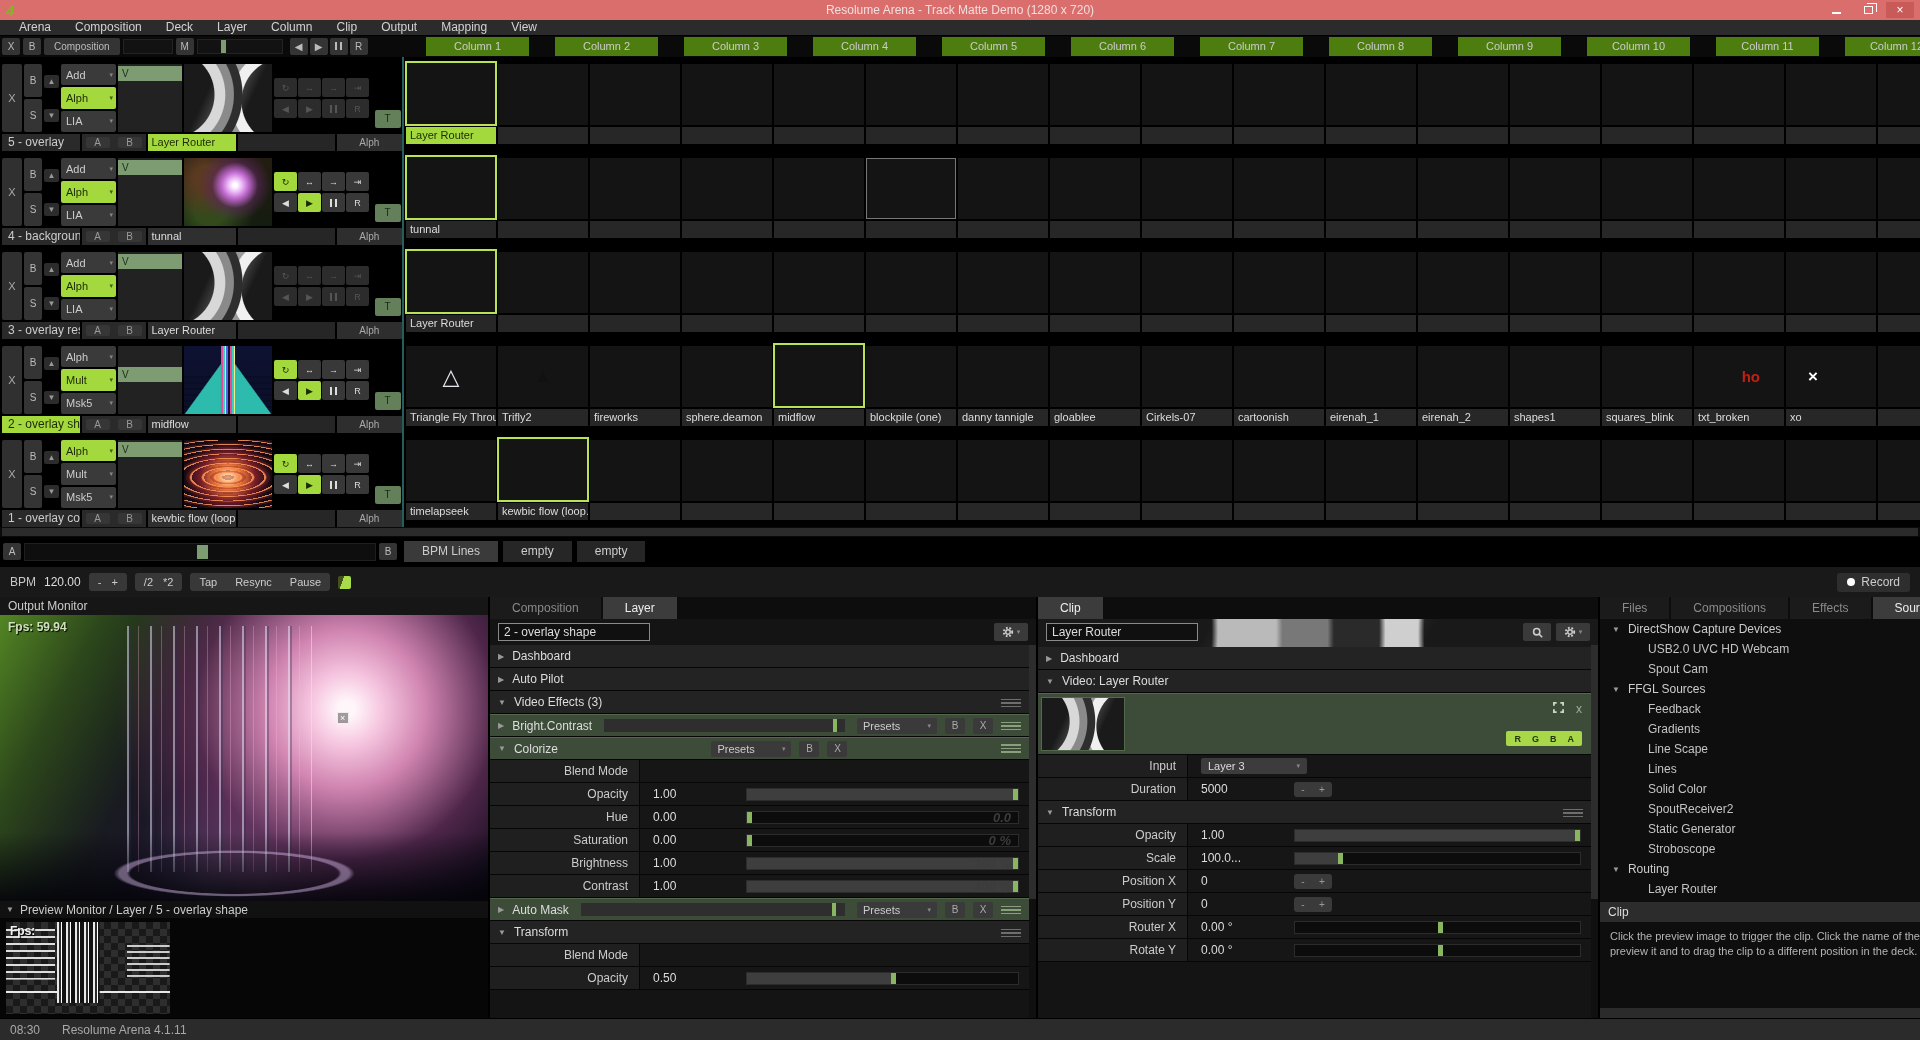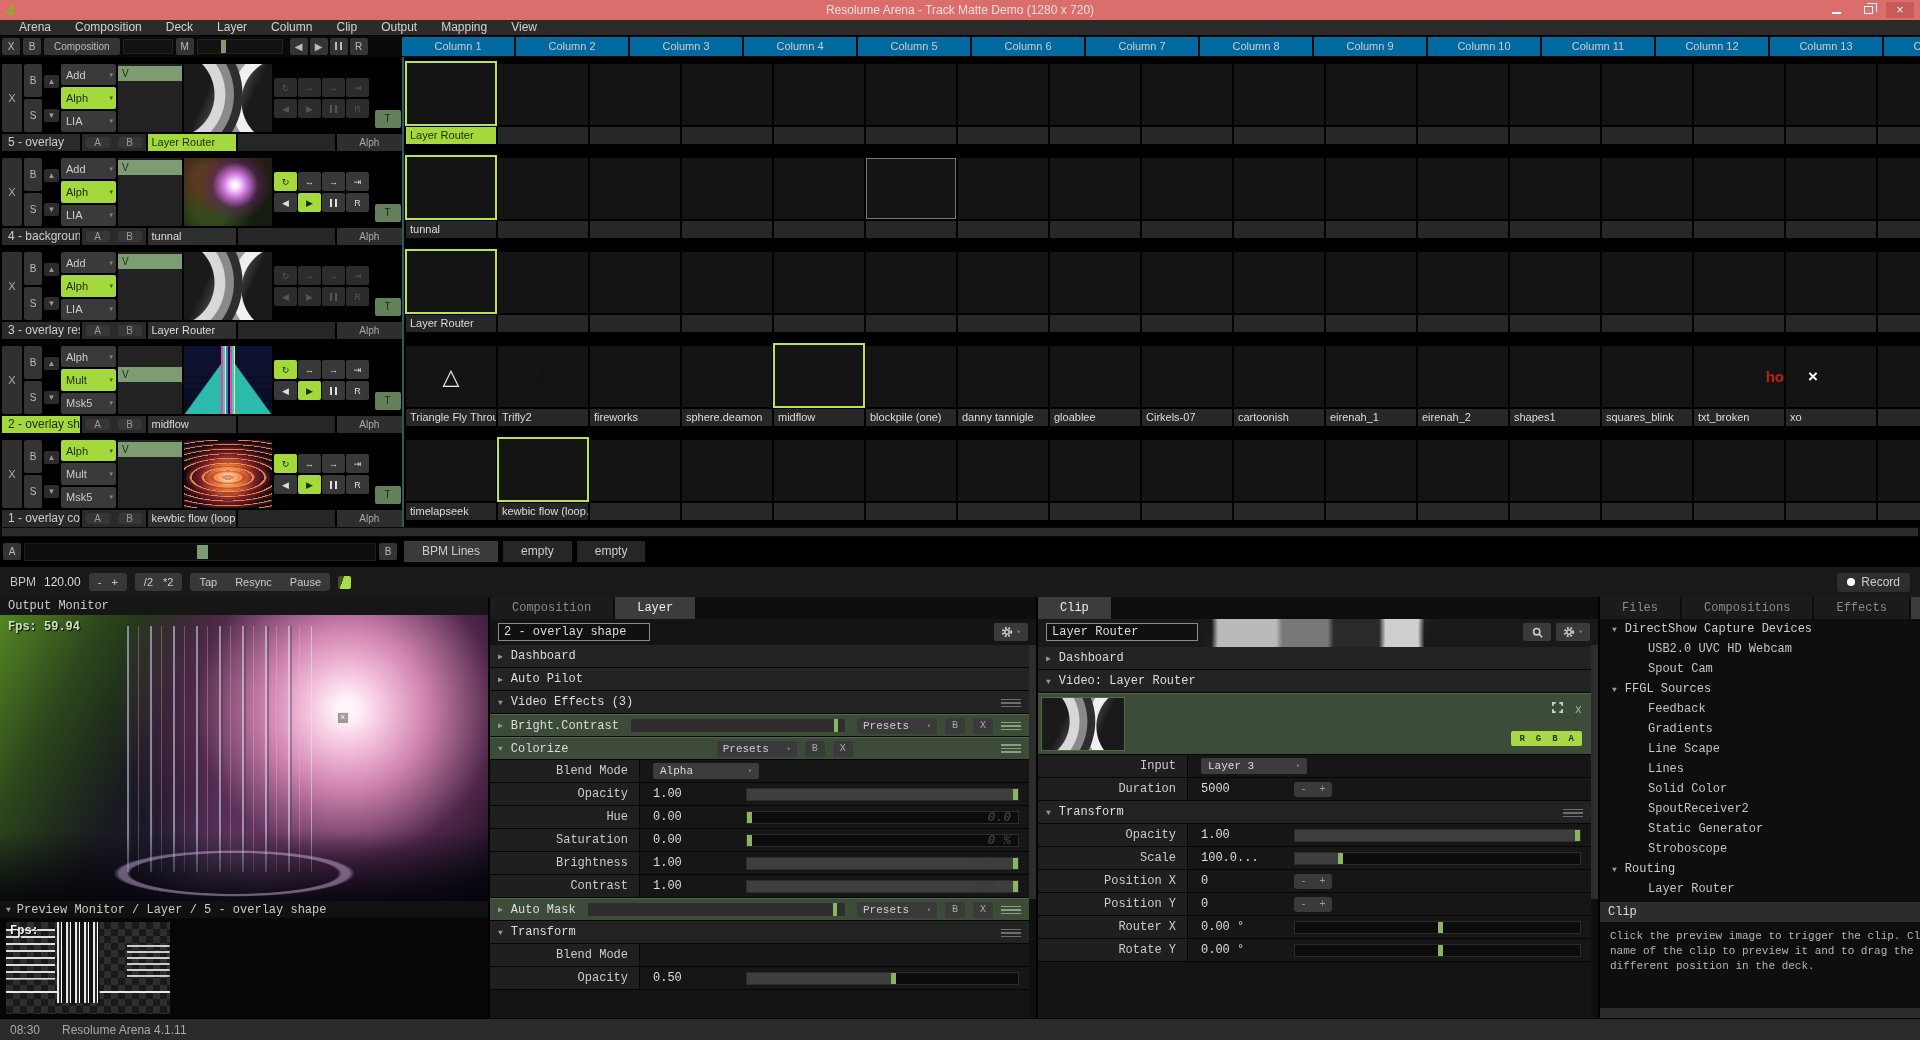--- a/index.html
+++ b/index.html
@@ -18,21 +18,21 @@
   #menubar{height:16px;background:#2b2b2b;display:flex;align-items:center;gap:2px;padding-left:8px;border-bottom:1px solid #000;}
   .mitem{padding:0 11px;color:#d2d2d2;font-size:12px;line-height:15px;}
 
   
   #headerrow{height:21px;background:#0a0a0a;display:flex;}
   #hr-left{width:402px;display:flex;align-items:center;gap:3px;padding:0 2px;flex:none;}
   .sqbtn{background:#343434;color:#bbb;border-radius:2px;height:17px;min-width:18px;text-align:center;line-height:17px;font-size:10px;padding:0 3px;}
   .hstrip{height:15px;background:#121212;border:1px solid #232323;position:relative;}
   .hstrip .tick{position:absolute;top:0;width:5px;height:13px;background:#7d9c72;}
   #hr-cols{flex:1;display:flex;gap:2px;overflow:hidden;}
-  .coltab{width:112px;flex:none;background:#0369a1;color:#ccc;font-size:11px;text-align:center;line-height:19px;height:19px;margin-top:1px;}
+  .coltab{width:103px;flex:none;background:#4d7c0f;color:#ccc;font-size:11px;text-align:center;line-height:19px;height:19px;margin-top:1px;margin-left:24px;}
 
   
   #main{height:470px;display:flex;background:#000;}
   #layerstack{width:402px;flex:none;}
   .layerblock{height:94px;padding-top:7px;}
   .lb-top{height:68px;display:flex;gap:2px;padding-left:2px;}
   .lxl{width:20px;background:#303030;border-radius:2px;color:#aaa;display:flex;align-items:center;justify-content:center;font-size:11px;}
   .lbs{width:18px;display:flex;flex-direction:column;gap:2px;}
   .lbs .sqbtn{flex:1;line-height:normal;display:flex;align-items:center;justify-content:center;}
   .larr{width:15px;display:flex;flex-direction:column;justify-content:space-around;align-items:center;}
@@ -84,21 +84,21 @@
   .dtab{height:21px;line-height:21px;padding:0 18px;background:#262626;color:#ccc;font-size:12px;}
   .dtab.on{background:#3a3a3a;}
   #bpmrow{height:31px;background:#191919;display:flex;align-items:center;gap:8px;padding:0 10px;border-top:1px solid #000;}
   .pill{background:#383838;border-radius:3px;height:18px;display:flex;align-items:center;gap:10px;padding:0 9px;color:#ccc;font-size:11px;}
   .pill span{cursor:default;}
   #bpmled{width:13px;height:13px;background:linear-gradient(110deg,#44511d 35%,#a8dc49 36%);border-radius:2px;}
   #recbtn{margin-left:auto;background:#2e2e2e;border-radius:3px;height:19px;display:flex;align-items:center;gap:6px;padding:0 10px;color:#ccc;}
   #recbtn b{width:8px;height:8px;background:#fff;border-radius:50%;}
 
   
-  #panels{height:421px;display:flex;background:#0a0a0a;font-family:Liberation Mono, monospace;}
+  #panels{height:421px;display:flex;background:#0a0a0a;}
   .panel-h{height:18px;background:#161616;display:flex;align-items:center;padding-left:8px;gap:6px;color:#ccc;}
   #output-panel{width:488px;flex:none;display:flex;flex-direction:column;}
   #om-art{height:286px;position:relative;background:
     radial-gradient(circle at 71% 33%, #fff6fa 2%, #f6c6e0 9%, #d084b0 20%, rgba(130,60,110,.55) 38%, transparent 58%),
     linear-gradient(118deg, rgba(86,140,36,.95), rgba(52,86,26,.8) 16%, rgba(28,40,24,.4) 34%, transparent 48%),
     radial-gradient(ellipse at 48% 96%, rgba(190,150,210,.3) 8%, rgba(60,40,80,.25) 30%, transparent 55%),
     linear-gradient(100deg,#131022,#0e0c1e 40%,#17102a 70%,#0a0816);}
   #om-stripes{position:absolute;left:26%;top:4%;width:38%;height:86%;background:repeating-linear-gradient(90deg, rgba(230,235,245,.5) 0 2px, rgba(60,40,90,.35) 2px 4px, transparent 4px 11px, rgba(255,180,220,.3) 11px 12px, transparent 12px 23px);}
   #om-floor{position:absolute;left:0;bottom:0;width:100%;height:24%;background:
     radial-gradient(ellipse 38% 52% at 48% 60%, transparent 56%, rgba(220,190,240,.45) 58% 62%, transparent 65%),
@@ -856,21 +856,21 @@
         <div class="gcell">
           <div class="gthumb th-shapes1"></div>
           <div class="gname">shapes1</div>
         </div>
         <div class="gcell">
           <div class="gthumb th-squares"></div>
           <div class="gname">squares_blink</div>
         </div>
         <div class="gcell">
           <div class="gthumb th-txt">
-            <div class="thglyph" style="color: rgb(196, 31, 20); font-size: 15px; justify-content: flex-end; padding-right: 0; margin-left: 28px;">ho</div>
+            <div class="thglyph" style="color: rgb(196, 31, 20); font-size: 15px; justify-content: flex-end; padding-right: 24px; margin-left: 28px;">ho</div>
           </div>
           <div class="gname">txt_broken</div>
         </div>
         <div class="gcell">
           <div class="gthumb th-xo">
             <div class="thglyph" style="color: rgb(255, 255, 255); font-size: 17px; justify-content: flex-start; padding-left: 22px;">×</div>
           </div>
           <div class="gname">xo</div>
         </div>
         <div class="gcell">
@@ -1059,23 +1059,20 @@
         <div class="prow r-fx">
           <span class="arrowhead">▼</span>
           <span class="slabel">Colorize</span>
           <span class="presets" style="margin-left: auto;">Presets<i>▾</i></span>
           <span class="bx">B</span>
           <span class="bx">X</span>
           <span class="grip"></span>
         </div>
         <div class="prow">
           <span class="plabel">Blend Mode</span>
-          <div class="pbody" style="padding-left: 13px;">
-            <span class="dropdown">Alpha<i>▾</i></span>
-          </div>
         </div>
         <div class="prow">
           <span class="plabel">Opacity</span>
           <span class="pval">1.00</span>
           <div class="pbody">
             <div class="track">
               <div class="fill" style="width: 100%;"></div>
               <div class="handle" style="left: calc(100% - 5px);"></div>
             </div>
           </div>

